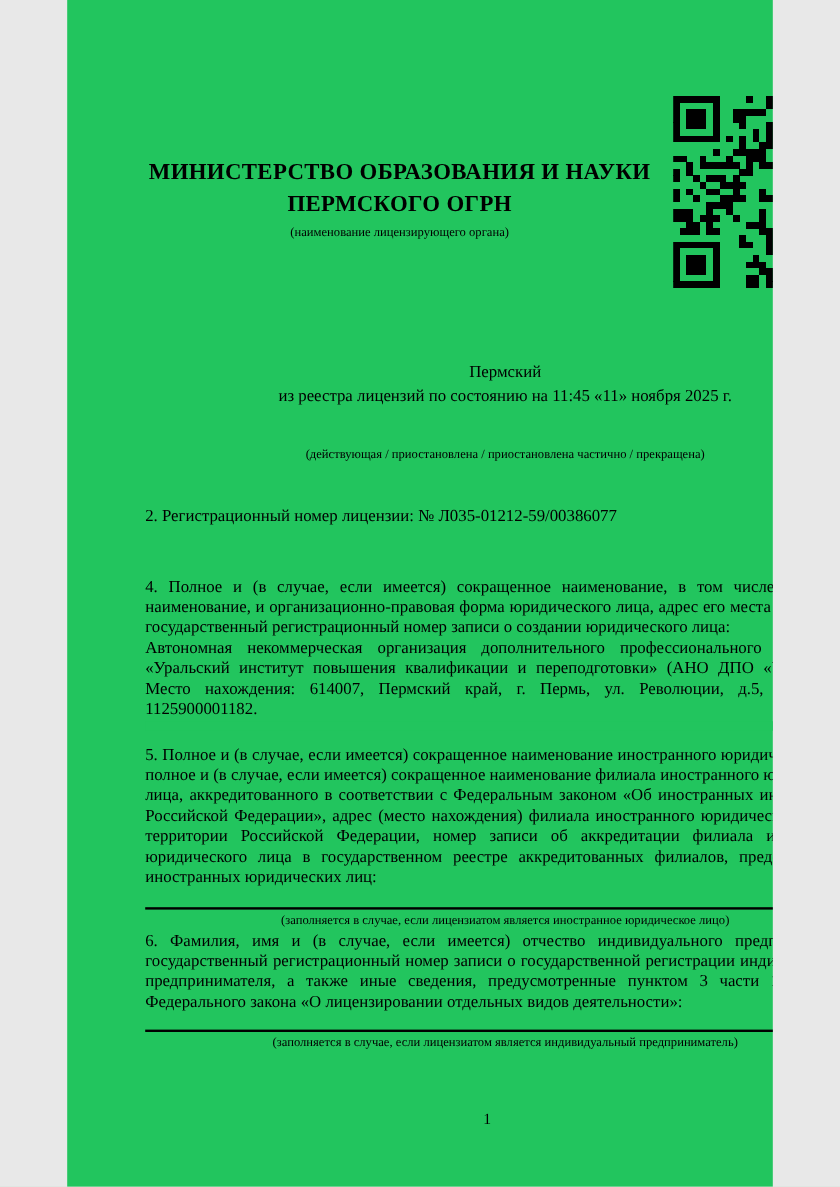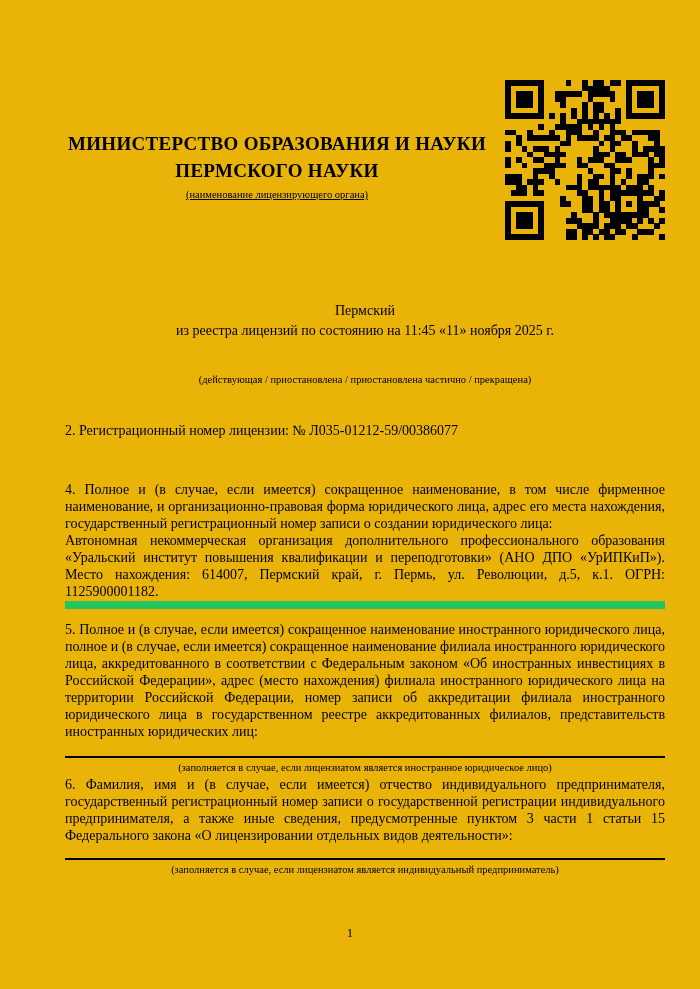--- a/index.html
+++ b/index.html
@@ -2,24 +2,24 @@
 <html lang="ru"><head>
 <meta charset="utf-8">
 <style>
   html, body {
     margin: 0;
     padding: 0;
     background: #e8e8e8;
   }
   .page {
     position: relative;
-    width: 700px;
+    width: 588px;
     height: 989px;
     margin: 0 auto;
-    background: #eab308;
+    background: #22c55e;
     font-family: "Liberation Serif", "DejaVu Serif", serif;
     color: #000000;
     overflow: hidden;
   }
   .ministry {
     position: absolute;
     left: 65px;
     top: 130px;
     width: 424px;
     text-align: center;
@@ -27,21 +27,20 @@
   .ministry-name {
     font-weight: bold;
     font-size: 19px;
     line-height: 27px;
     letter-spacing: 0.3px;
   }
   .ministry-caption {
     font-size: 10.5px;
     line-height: 13px;
     margin-top: 4px;
-    text-decoration: underline;
   }
   .qr {
     position: absolute;
     left: 505px;
     top: 80px;
     width: 160px;
     height: 160px;
   }
   .doc-title {
     position: absolute;
@@ -86,21 +85,21 @@
     font-size: 13px;
   }
 </style>
 </head>
 <body>
 
 <div class="page">
 
   <div class="ministry">
     <div class="ministry-name">МИНИСТЕРСТВО ОБРАЗОВАНИЯ И НАУКИ</div>
-    <div class="ministry-name">ПЕРМСКОГО НАУКИ</div>
+    <div class="ministry-name">ПЕРМСКОГО ОГРН</div>
     <div class="ministry-caption">(наименование лицензирующего органа)</div>
   </div>
 
   <svg class="qr" viewBox="0 0 29 29" xmlns="http://www.w3.org/2000/svg" shape-rendering="crispEdges" fill="#000000">
       <rect x="0" y="0" width="1.02" height="1.02"></rect>
       <rect x="1" y="0" width="1.02" height="1.02"></rect>
       <rect x="2" y="0" width="1.02" height="1.02"></rect>
       <rect x="3" y="0" width="1.02" height="1.02"></rect>
       <rect x="4" y="0" width="1.02" height="1.02"></rect>
       <rect x="5" y="0" width="1.02" height="1.02"></rect>

